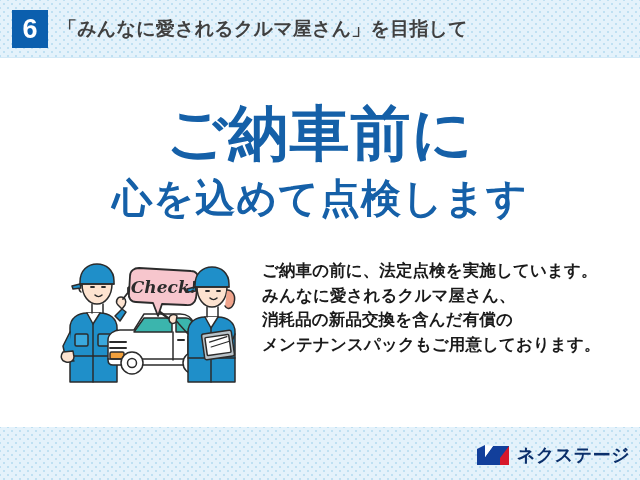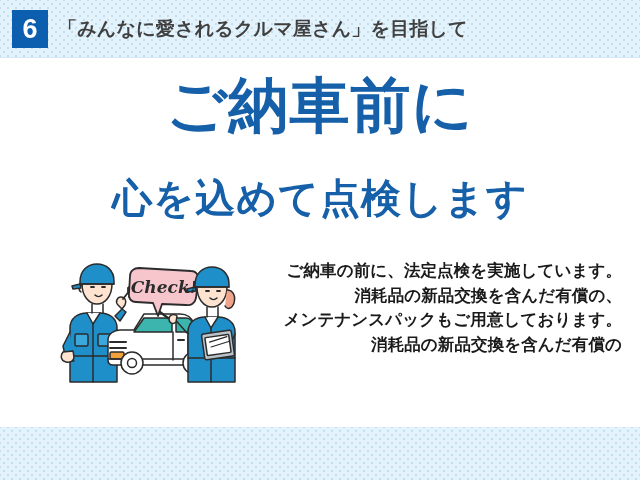--- a/index.html
+++ b/index.html
@@ -86,36 +86,36 @@
   
   .headline {
     position: absolute;
     width: 640px;
     text-align: center;
     color: #1560a8;
     font-weight: bold;
     white-space: nowrap;
     letter-spacing: 1px;
   }
-  #headline-1 { top: 76px;  font-size: 60px; line-height: 60px; }
+  #headline-1 { top: 104px;  font-size: 60px; line-height: 60px; }
   #headline-2 { top: 168px; font-size: 40px; line-height: 60px; }
 
   
   #body-copy {
     position: absolute;
     left: 262px;
     top: 258px;
     width: 360px;
     color: #1a1a1a;
     font-size: 16.5px;
     line-height: 24.5px;
     font-weight: bold;
     letter-spacing: 0.1px;
   }
-  #body-copy .line { white-space: nowrap; text-align: right; }
+  #body-copy .line { white-space: nowrap; }
   #body-copy .note {
     font-size: 14px;
     line-height: 22px;
     margin-top: 2px;
   }
 
   
   #illustration {
     position: absolute;
     left: 60px;
@@ -159,23 +159,23 @@
   <div class="dot-band" id="band-bottom"></div>
 
   <div id="badge-6">6</div>
   <div id="header-title">「みんなに愛されるクルマ屋さん」を目指して</div>
 
   <div class="headline" id="headline-1">ご納車前に</div>
   <div class="headline" id="headline-2">心を込めて点検します</div>
 
   <div id="body-copy">
     <div class="line">ご納車の前に、法定点検を実施しています。</div>
-    <div class="line">消耗品の新品交換を含んだ有償の、</div>
+    <div class="line">みんなに愛されるクルマ屋さん、</div>
+    <div class="line">消耗品の新品交換を含んだ有償の</div>
     <div class="line">メンテナンスパックもご用意しております。</div>
-    <div class="line">消耗品の新品交換を含んだ有償の</div>
   </div>
 
   <div id="illustration">
     <svg width="182" height="126" viewBox="0 0 182 126" xmlns="http://www.w3.org/2000/svg">
       <g stroke="#2b2b2b" stroke-width="1.5" stroke-linejoin="round" stroke-linecap="round" fill="none">
 
         <g>
 
           <path d="M10 68 C10 58 18 53 27 53 L40 53 C49 53 57 58 57 68 L57 122 L10 122 Z" fill="#1f8fc9"></path>
 
@@ -278,14 +278,23 @@
           <path d="M150 38 C152 40 155 40 157 38" stroke-width="1.5"></path>
 
           <path d="M147 47 L147 57 M158 47 L158 57"></path>
         </g>
       </g>
 
       <text x="104" y="33" text-anchor="middle" font-family="DejaVu Serif, serif" font-size="17" font-style="italic" font-weight="bold" fill="#2b2b2b">Check!</text>
     </svg>
   </div>
 
+  <div id="footer-logo">
+    <svg id="logo-mark" width="34" height="22" viewBox="0 0 34 22" xmlns="http://www.w3.org/2000/svg">
+      <path d="M1 21 L1 5 L9 1 L9 13 L17 2 L24 2 L24 21 Z" fill="#123f9b"></path>
+      <path d="M24 2 L33 2 L33 21 L24 21 Z" fill="#d7182a"></path>
+      <path d="M24 2 L33 2 L24 14 Z" fill="#123f9b"></path>
+      <path d="M9 1 L9 13 L17 2 Z" fill="#ffffff"></path>
+    </svg>
+    <span id="logo-wordmark">ネクステージ</span>
+  </div>
 
 </div>
 
 </body></html>

